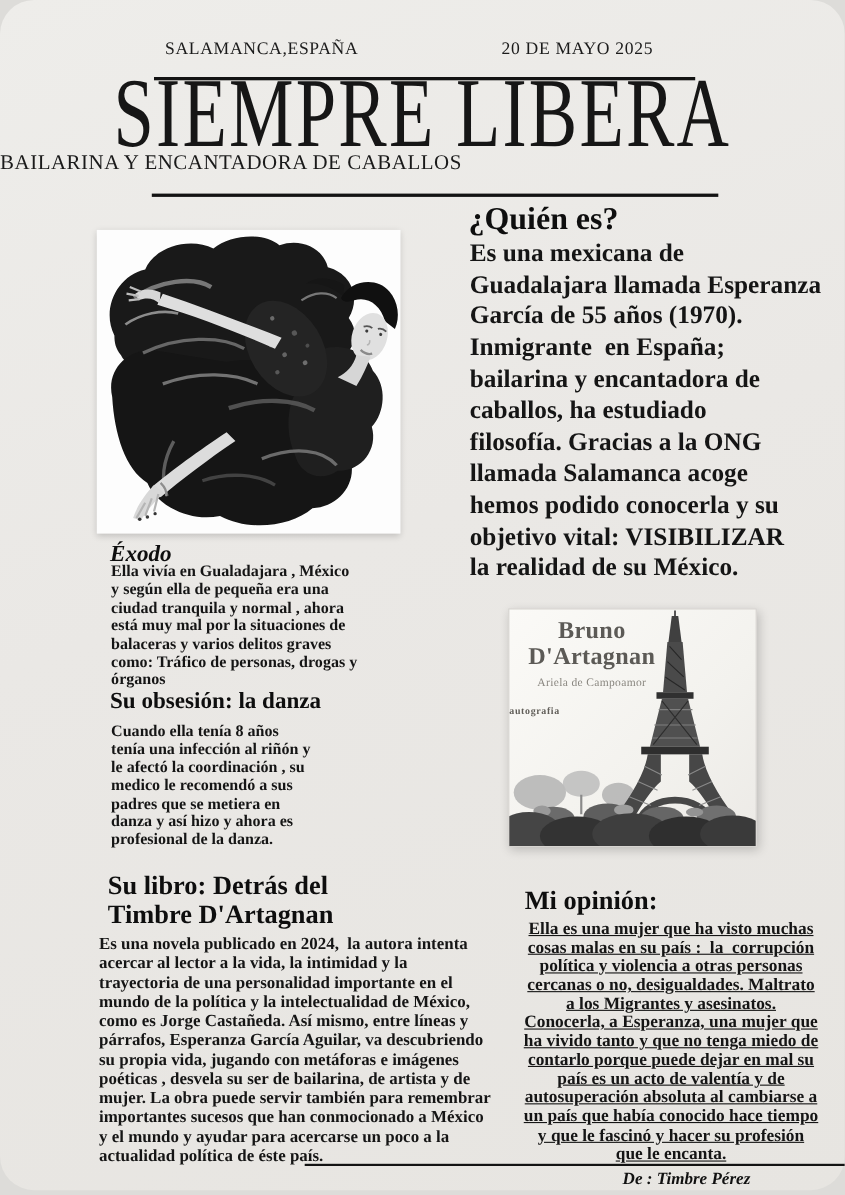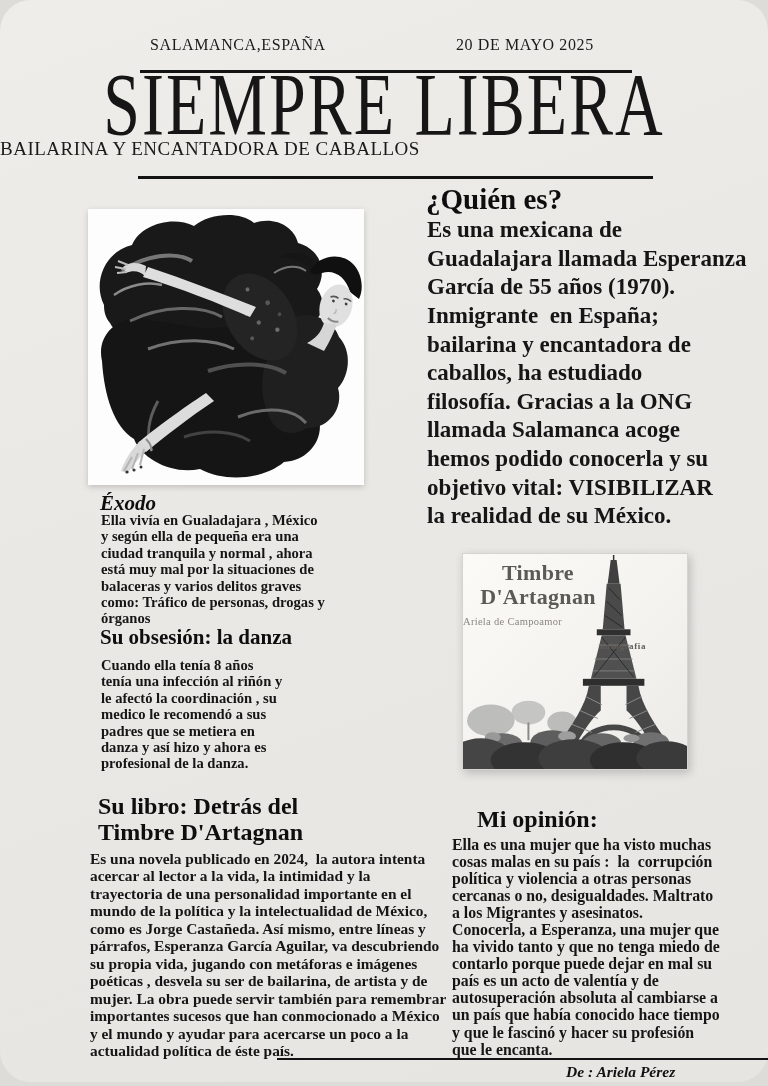--- a/index.html
+++ b/index.html
@@ -21,36 +21,36 @@
   
   .h-big{font-weight:700;color:#0e0e0e;white-space:pre-wrap;line-height:1.07;}
   .body-txt{font-weight:700;color:#151515;white-space:pre-wrap;}
   .quien-head{font-size:29px;}
   .quien-body{font-size:23px;line-height:1.245;}
   .small-head{font-size:21px;}
   .small-body{font-size:14.6px;line-height:1.125;}
   .libro-head{font-size:24px;}
   .libro-body{font-size:15.4px;line-height:1.135;}
   .op-head{font-size:24px;font-family:Liberation Serif, serif;}
-  .op-body{font-size:15.8px;line-height:1.08;text-align:left;}
+  .op-body{font-size:15.8px;line-height:1.08;text-align:center;text-decoration:underline;}
   .byline{font-size:15.5px;font-weight:700;font-style:italic;color:#111;white-space:nowrap;}
   
   .photo-card{position:absolute;left:88px;top:209px;width:276px;height:276px;
     background:#fcfcfc;box-shadow:0 2px 6px rgba(0,0,0,.18);}
   .photo-card svg{display:block;width:100%;height:100%;}
   .cover-card{position:absolute;left:462px;top:553px;width:226px;height:217px;
     background:linear-gradient(135deg,#fbfaf7 0%,#f3f2ee 60%,#eceae6 100%);
     border:1px solid #d6d4d0;box-shadow:2px 3px 9px rgba(0,0,0,.2);box-sizing:border-box;}
   .cover-card svg{display:block;width:100%;height:100%;}
   .cover-title{position:absolute;left:0;top:7px;width:150px;text-align:center;
     font-size:22px;font-weight:700;line-height:1.1;color:#5c5a56;white-space:pre-wrap;letter-spacing:.3px;}
-  .cover-author{position:absolute;left:0;top:62px;width:150px;
+  .cover-author{position:absolute;left:0;top:62px;width:150px;text-align:center;
     font-size:10.5px;color:#8a8780;letter-spacing:.3px;}
-  .cover-imprint{position:absolute;left:0;top:87px;width:150px;text-align:right;
-    font-size:9px;font-weight:700;color:#615e59;letter-spacing:.6px;padding-left:33px;}
+  .cover-imprint{position:absolute;left:0;top:87px;width:150px;text-align:left;
+    font-size:9px;font-weight:700;color:#615e59;letter-spacing:.6px;}
 </style>
 </head>
 <body>
 
 <div class="page">
 
   <header>
     <div class="abs meta" style="left:150px;top:36px;">SALAMANCA,ESPAÑA</div>
     <div class="abs meta" style="left:456px;top:36px;text-align:right;">20 DE MAYO 2025</div>
     <div class="rule" style="left:140px;top:70px;width:492px;"></div>
@@ -185,21 +185,21 @@
         <ellipse cx="30" cy="185" rx="8" ry="5" fill="#999"></ellipse>
         <ellipse cx="105" cy="184" rx="9" ry="5" fill="#9e9e9e"></ellipse>
         <ellipse cx="170" cy="186" rx="8" ry="4" fill="#949494"></ellipse>
         <ellipse cx="18" cy="204" rx="30" ry="18" fill="#454545"></ellipse>
         <ellipse cx="62" cy="208" rx="34" ry="18" fill="#333"></ellipse>
         <ellipse cx="112" cy="206" rx="36" ry="19" fill="#3e3e3e"></ellipse>
         <ellipse cx="162" cy="208" rx="34" ry="18" fill="#2f2f2f"></ellipse>
         <ellipse cx="205" cy="206" rx="30" ry="17" fill="#3a3a3a"></ellipse>
       </g>
     </svg>
-    <div class="cover-title">Timbre
+    <div class="cover-title">Bruno
 D'Artagnan</div>
     <div class="cover-author">Ariela de Campoamor</div>
     <div class="cover-imprint">autografia</div>
   </figure>
 
   <section>
     <h3 class="abs h-big libro-head" style="left:98px;top:794px;margin:0;">Su libro: Detrás del
 Timbre D'Artagnan</h3>
     <p class="abs body-txt libro-body" style="left:90px;top:850px;width:382px;margin:0;">Es una novela publicado en 2024,  la autora intenta
 acercar al lector a la vida, la intimidad y la
@@ -226,15 +226,15 @@
 ha vivido tanto y que no tenga miedo de
 contarlo porque puede dejar en mal su
 país es un acto de valentía y de
 autosuperación absoluta al cambiarse a
 un país que había conocido hace tiempo
 y que le fascinó y hacer su profesión
 que le encanta.</p>
   </section>
 
   <div class="rule" style="left:277px;top:1058px;width:491px;height:2px;"></div>
-  <div class="abs byline" style="left:566px;top:1063px;">De : Ariela Pérez</div>
+  <div class="abs byline" style="left:566px;top:1063px;">De : Timbre Pérez</div>
 
 </div>
 
 </body></html>

